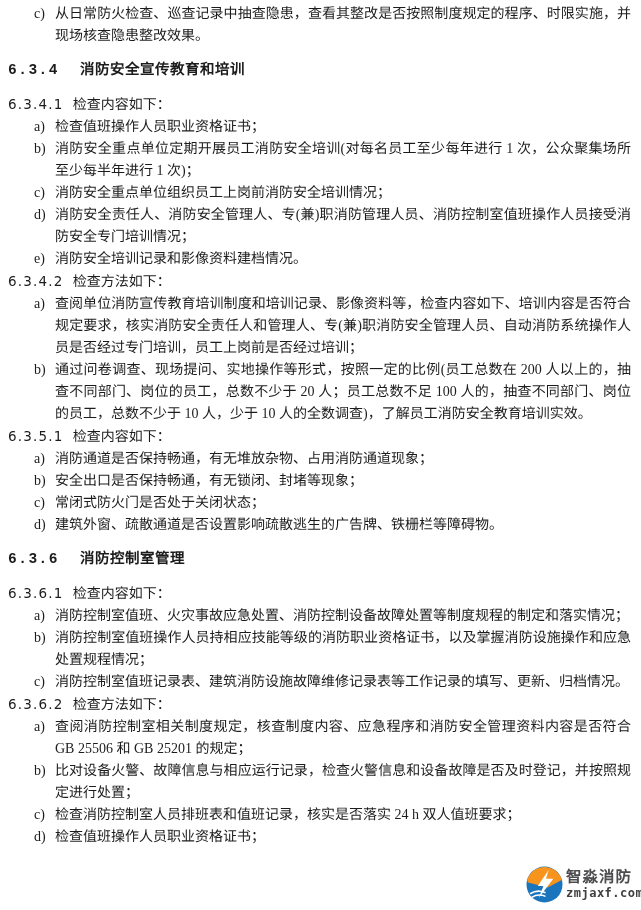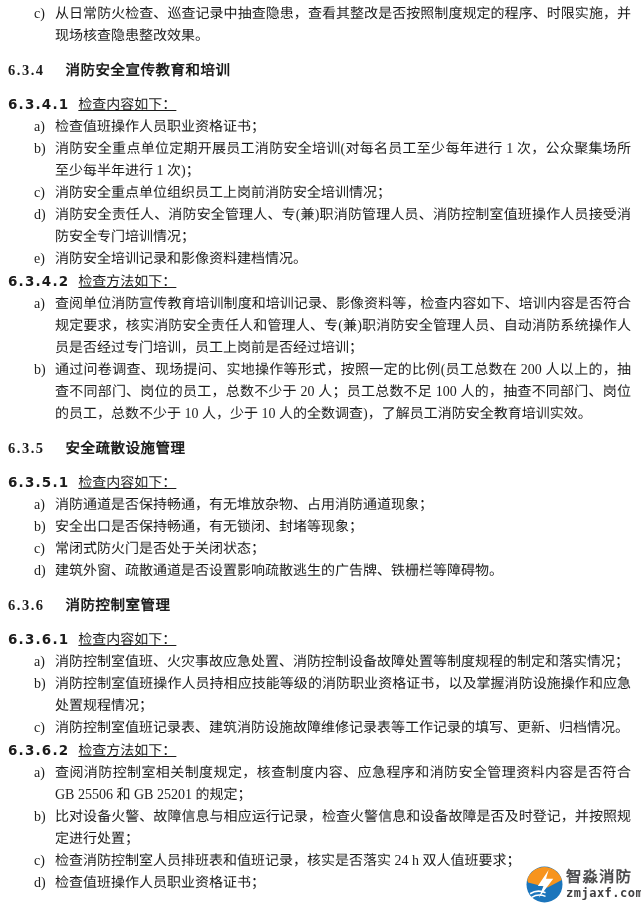--- a/index.html
+++ b/index.html
@@ -16,47 +16,46 @@
     overflow: hidden;
   }
   .doc {
     padding: 3px 10px 0 8px;
     font-size: 14px;
     line-height: 22px;
   }
   
   .heading {
     margin: 12px 0 12px 0;
-    font-family: Liberation Serif, serif;
+    font-family: Liberation Mono, monospace;
     font-size: 14.5px;
     font-weight: 700;
     line-height: 22px;
     display: flex;
     align-items: baseline;
   }
   .heading .num { letter-spacing: 1.5px; flex: none; }
   .heading .title { margin-left: 21px; letter-spacing: 0.5px; }
   
   .clause {
     margin: 0;
     display: flex;
     align-items: baseline;
   }
   .clause .num {
     font-family: "DejaVu Sans", "Liberation Sans", sans-serif;
     font-size: 13.5px;
-    font-weight: 700;
+    font-weight: 400;
     letter-spacing: 1.2px;
     flex: none;
   }
   .clause .ctext {
     margin-left: 9px;
     flex: 1;
     text-align: justify;
-    text-decoration: underline;
   }
   
   .li {
     display: flex;
     align-items: baseline;
     margin: 0;
   }
   .li-label {
     flex: none;
     width: 21px;
@@ -144,24 +143,20 @@
   <div class="li">
     <span class="li-label">a)</span>
     <span class="li-text">查阅单位消防宣传教育培训制度和培训记录、影像资料等，检查内容如下、培训内容是否符合规定要求，核实消防安全责任人和管理人、专(兼)职消防安全管理人员、自动消防系统操作人员是否经过专门培训，员工上岗前是否经过培训；</span>
   </div>
 
   <div class="li">
     <span class="li-label">b)</span>
     <span class="li-text">通过问卷调查、现场提问、实地操作等形式，按照一定的比例(员工总数在 200 人以上的，抽查不同部门、岗位的员工，总数不少于 20 人；员工总数不足 100 人的，抽查不同部门、岗位的员工，总数不少于 10 人，少于 10 人的全数调查)，了解员工消防安全教育培训实效。</span>
   </div>
 
-  <h2 class="heading">
-    <span class="num">6.3.5</span>
-    <span class="title">安全疏散设施管理</span>
-  </h2>
 
   <p class="clause">
     <span class="num">6.3.5.1</span>
     <span class="ctext">检查内容如下：</span>
   </p>
 
   <div class="li">
     <span class="li-label">a)</span>
     <span class="li-text">消防通道是否保持畅通，有无堆放杂物、占用消防通道现象；</span>
   </div>

